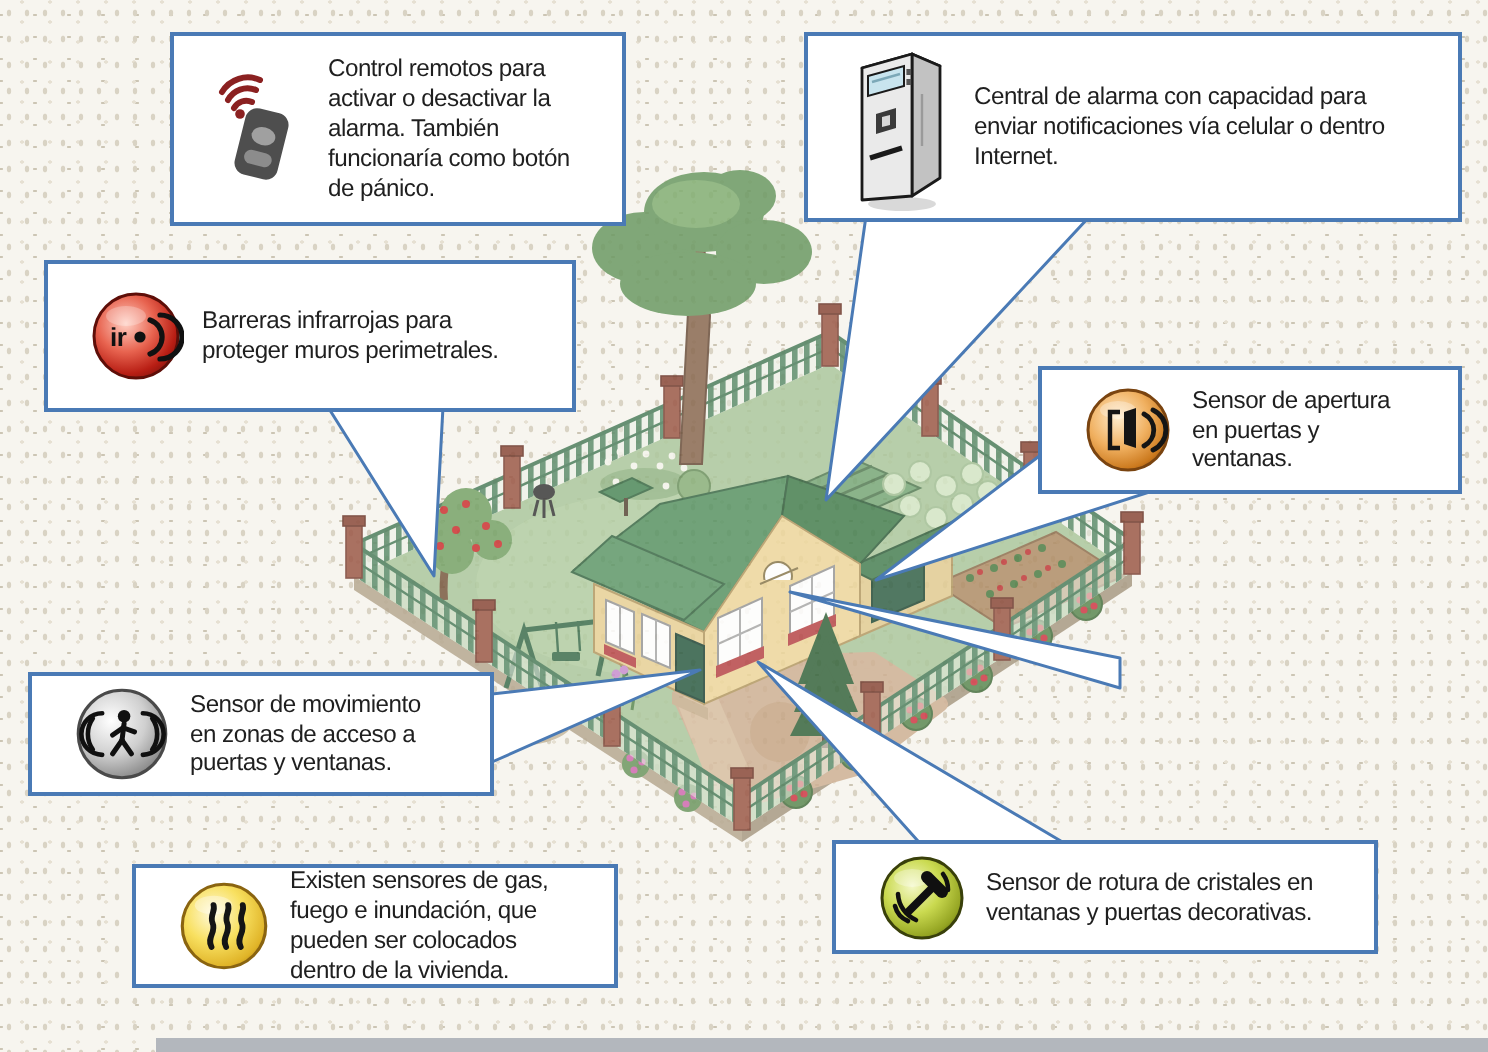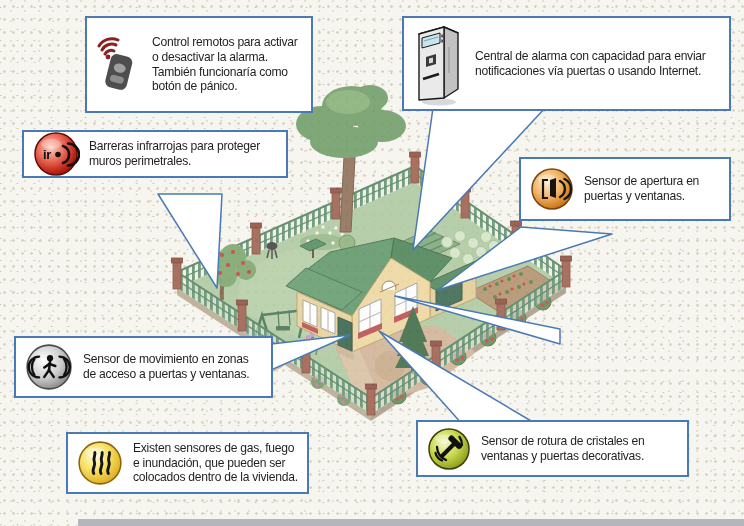--- a/index.html
+++ b/index.html
@@ -12,21 +12,21 @@
       radial-gradient(#ccc5b4 .8px, transparent 1.1px);
     background-size:9px 13px,14px 10px,17px 11px;
     background-position:0 0,4px 6px,9px 2px;
     font-family:"Liberation Sans",sans-serif;
   }
   .scene{position:absolute;left:0;top:0;z-index:1;}
   .callout{
     position:absolute;z-index:3;box-sizing:border-box;
     display:flex;align-items:center;gap:9px;
     background:#ffffff;border:2px solid #4a7ab5;
-    padding:4px 8px;color:#1f1f1f;
+    padding:4px 20px;color:#1f1f1f;
     font-size:12.1px;line-height:1.24;letter-spacing:-0.25px;
   }
   .ic{flex:0 0 auto;display:flex;align-items:center;justify-content:center;}
   .txt{flex:1 1 auto;}
   .bottom-edge{position:absolute;z-index:0;background:#b3b7bd;}
 </style>
 </head>
 <body>
 
 <div class="stage">
@@ -351,24 +351,24 @@
         <polygon points="10,17 28,12 28,22 10,27" fill="#c8e4ee" stroke="#1a1a1a"></polygon>
         <path d="M12,20 L26,16" stroke="#7ca8b8" stroke-width="1.2"></path>
         <rect x="29.2" y="13.5" width="2.4" height="3" fill="#555555"></rect>
         <rect x="29.2" y="18.5" width="2.4" height="3" fill="#555555"></rect>
         <polygon points="14,36 24,33 24,43 14,46" fill="#3a3a3a"></polygon>
         <polygon points="17,37.5 21,36.5 21,41.5 17,42.5" fill="#d8d8d8"></polygon>
         <path d="M11,58 L27,53" stroke="#1a1a1a" stroke-width="2.5"></path>
         <path d="M37,26 L37,52" stroke="#9a9a9a" stroke-width="1.2"></path>
       </svg>
     </span>
-    <span class="txt">Central de alarma con capacidad para enviar notificaciones vía puertas o usando Internet.</span>
-  </div>
-
-  <div class="callout" style="left:22px;top:130px;width:266px;height:48px">
+    <span class="txt">Central de alarma con capacidad para enviar notificaciones vía celular o dentro Internet.</span>
+  </div>
+
+  <div class="callout" style="left:22px;top:130px;width:266px;height:76px">
     <span class="ic">
       <svg width="48" height="48" viewBox="0 0 48 48">
         <defs>
           <radialGradient id="irg" cx="0.38" cy="0.35" r="0.75">
             <stop offset="0" stop-color="#ffd0c4"></stop>
               <stop offset="0.45" stop-color="#e86450"></stop>
             <stop offset="0.8" stop-color="#b81e14"></stop>
               <stop offset="1" stop-color="#7e120c"></stop>
           </radialGradient>
         </defs>
@@ -378,21 +378,21 @@
         <circle cx="26" cy="24.5" r="2.8" fill="#111111"></circle>
         <g stroke="#111111" stroke-width="2.6" fill="none" stroke-linecap="round">
           <path d="M31,16 a9,9 0 0 1 0,17"></path>
           <path d="M36,13.5 a11,11 0 0 1 0,22"></path>
         </g>
       </svg>
     </span>
     <span class="txt">Barreras infrarrojas para proteger muros perimetrales.</span>
   </div>
 
-  <div class="callout" style="left:519px;top:157px;width:212px;height:64px">
+  <div class="callout" style="left:519px;top:183px;width:212px;height:64px">
     <span class="ic">
       <svg width="46" height="46" viewBox="0 0 46 46">
         <defs>
           <radialGradient id="apg" cx="0.38" cy="0.35" r="0.75">
             <stop offset="0" stop-color="#ffeccc"></stop>
               <stop offset="0.5" stop-color="#f0b060"></stop>
             <stop offset="0.85" stop-color="#cc7a1e"></stop>
               <stop offset="1" stop-color="#9a5510"></stop>
           </radialGradient>
         </defs>
@@ -402,21 +402,21 @@
         <polygon points="21,14 27,12 27,32 21,30" fill="#151515"></polygon>
         <g stroke="#151515" stroke-width="2.4" fill="none" stroke-linecap="round">
           <path d="M31,15 a9,9 0 0 1 0,16"></path>
           <path d="M35.5,13 a11,11 0 0 1 0,20"></path>
         </g>
       </svg>
     </span>
     <span class="txt">Sensor de apertura en puertas y ventanas.</span>
   </div>
 
-  <div class="callout" style="left:14px;top:336px;width:259px;height:62px">
+  <div class="callout" style="left:14px;top:336px;width:233px;height:62px">
     <span class="ic">
       <svg width="50" height="50" viewBox="0 0 48 48">
         <defs>
           <radialGradient id="mog" cx="0.38" cy="0.35" r="0.78">
             <stop offset="0" stop-color="#ffffff"></stop>
               <stop offset="0.5" stop-color="#cfcfcf"></stop>
             <stop offset="0.85" stop-color="#8f8f8f"></stop>
               <stop offset="1" stop-color="#5f5f5f"></stop>
           </radialGradient>
         </defs>

